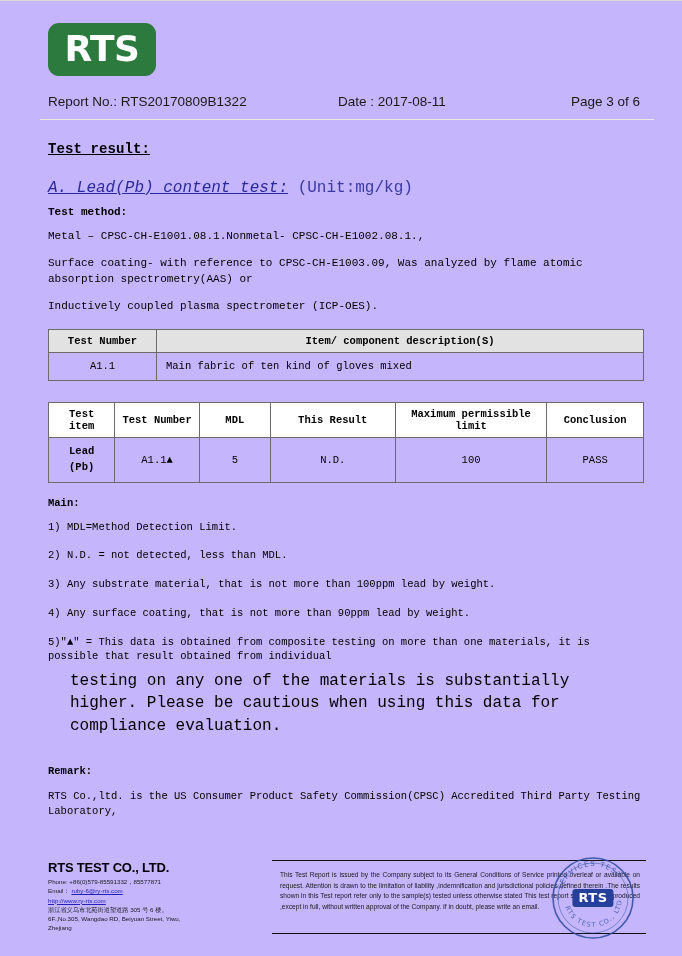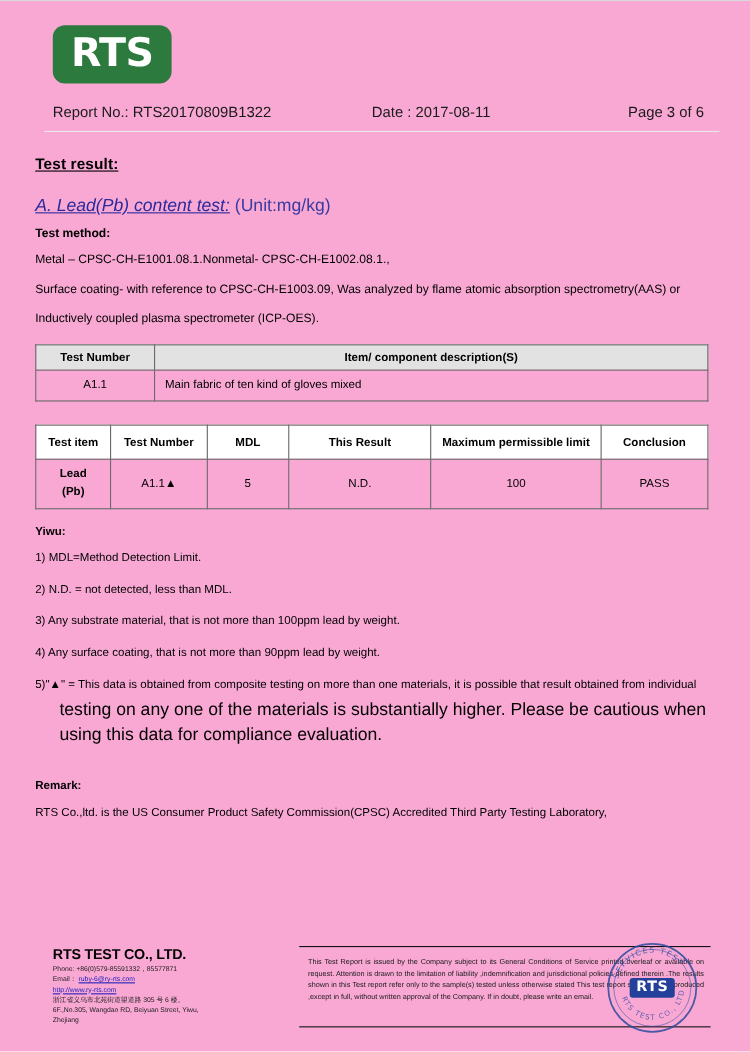--- a/index.html
+++ b/index.html
@@ -8,21 +8,21 @@
     background: #ffffff;
   }
   body {
     font-family: "Liberation Sans", sans-serif;
     color: #000000;
   }
   .page {
     position: relative;
     width: 682px;
     height: 956px;
-    background: #f9a8d4;
+    background: #c4b5fd;
     box-sizing: border-box;
     overflow: hidden;
     border-top: 1px solid #d8d8d8;
   }
 
   
   .header {
     position: absolute;
     left: 48px;
     top: 22px;
@@ -62,23 +62,24 @@
     left: 40px;
     right: 28px;
     top: 118px;
     height: 1px;
     background: #e9e9e9;
   }
 
   
   .body {
     position: absolute;
-    left: 32px;
+    left: 48px;
     right: 38px;
     top: 140px;
+    font-family: Liberation Mono, monospace;
   }
   .section-title {
     font-size: 14px;
     font-weight: bold;
     text-decoration: underline;
     margin: 0 0 22px 0;
     letter-spacing: 0.1px;
   }
   .subsection {
     margin-bottom: 9px;
@@ -331,21 +332,21 @@
           </td>
           <td>A1.1▲</td>
           <td>5</td>
           <td>N.D.</td>
           <td>100</td>
           <td>PASS</td>
         </tr>
       </tbody>
     </table>
 
-    <div class="note-head">Yiwu:</div>
+    <div class="note-head">Main:</div>
     <p class="note-line">1) MDL=Method Detection Limit.</p>
     <p class="note-line">2) N.D. = not detected, less than MDL.</p>
     <p class="note-line">3) Any substrate material, that is not more than 100ppm lead by weight.</p>
     <p class="note-line">4) Any surface coating, that is not more than 90ppm lead by weight.</p>
     <p class="note-line wrap">5)"▲" = This data is obtained from composite testing on more than one materials, it is possible that result obtained from individual</p>
     <p class="note-cont">testing on any one of the materials is substantially higher. Please be cautious when using this data for compliance evaluation.</p>
 
     <div class="remark-head">Remark:</div>
     <p class="remark-line">RTS Co.,ltd. is the US Consumer Product Safety Commission(CPSC) Accredited Third Party Testing Laboratory,</p>
 

